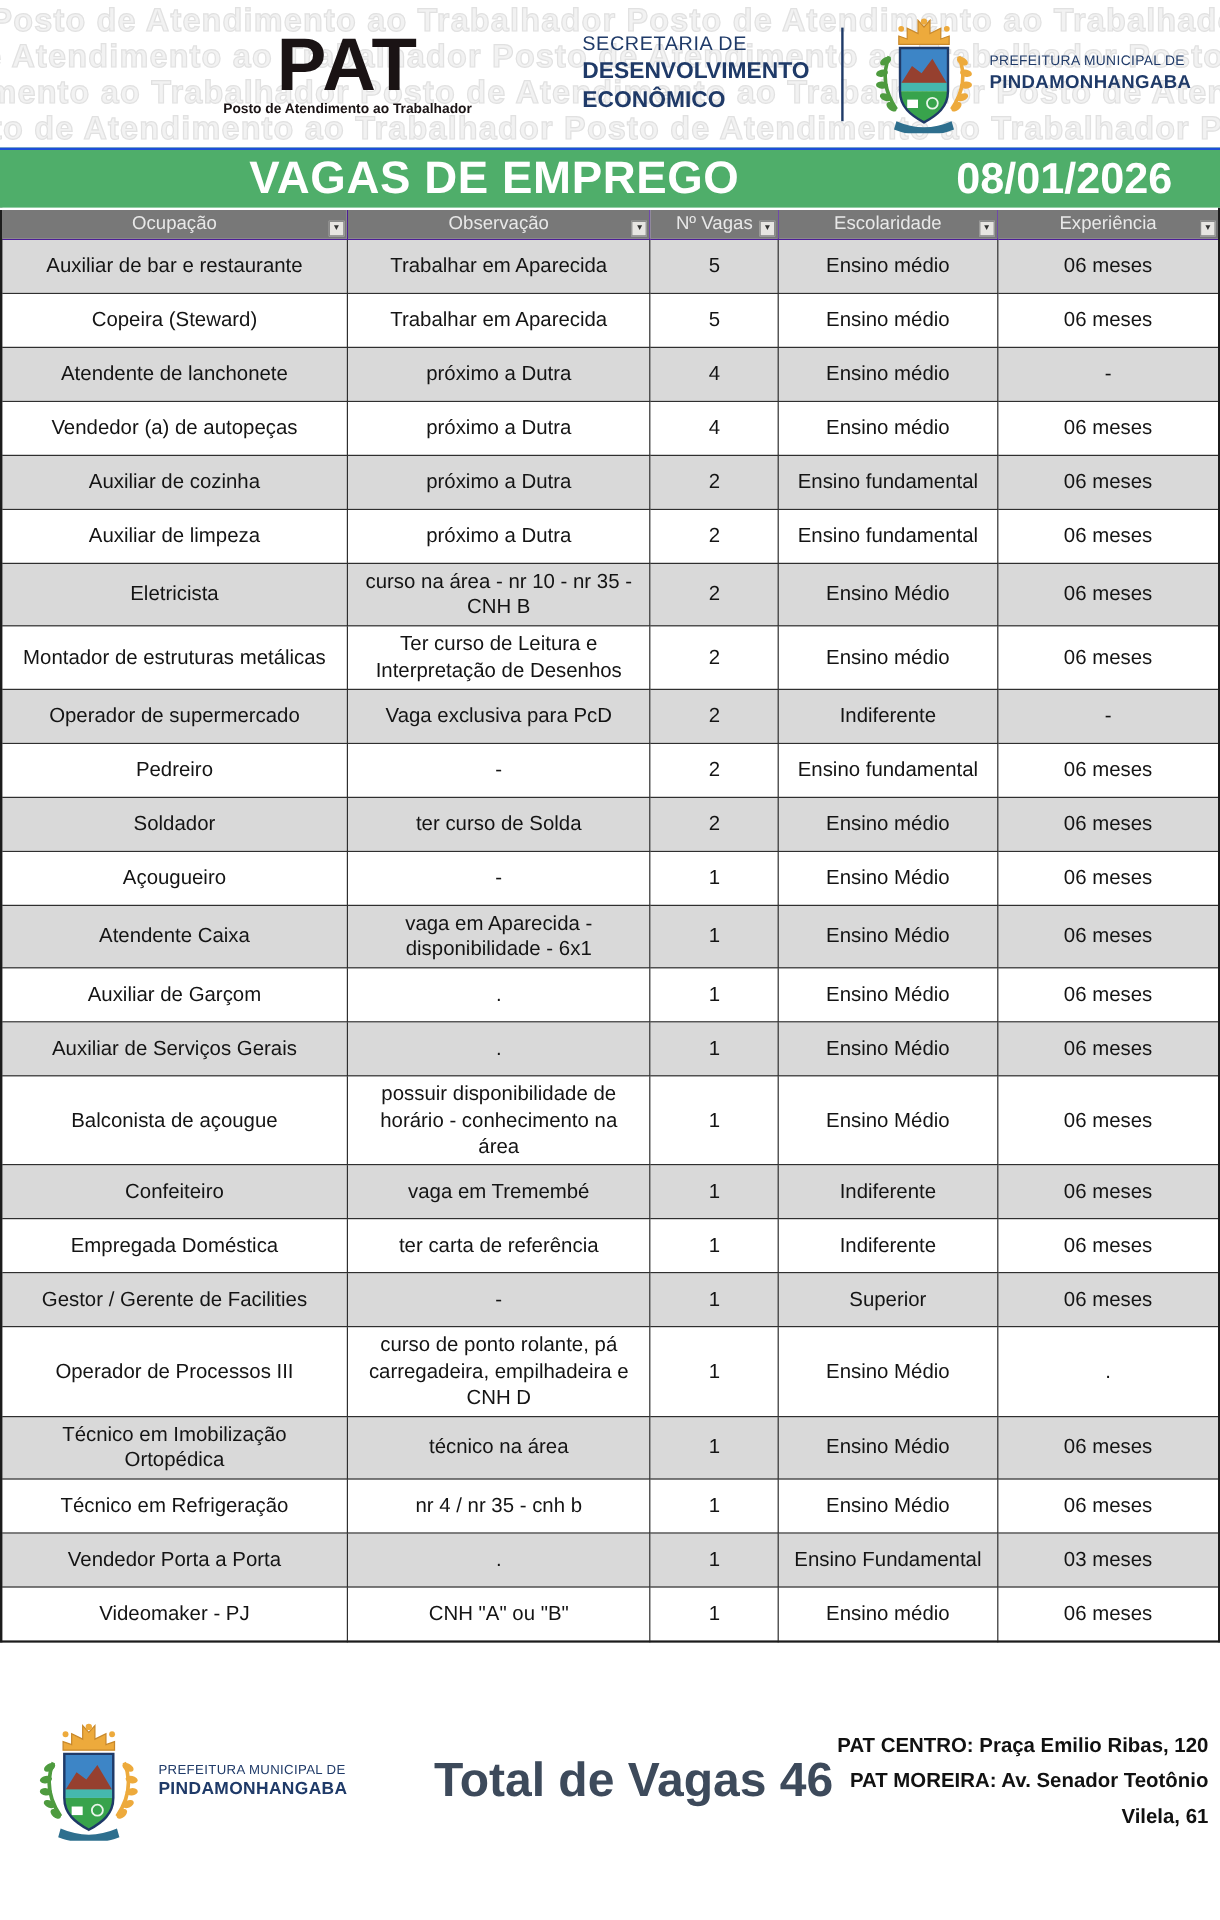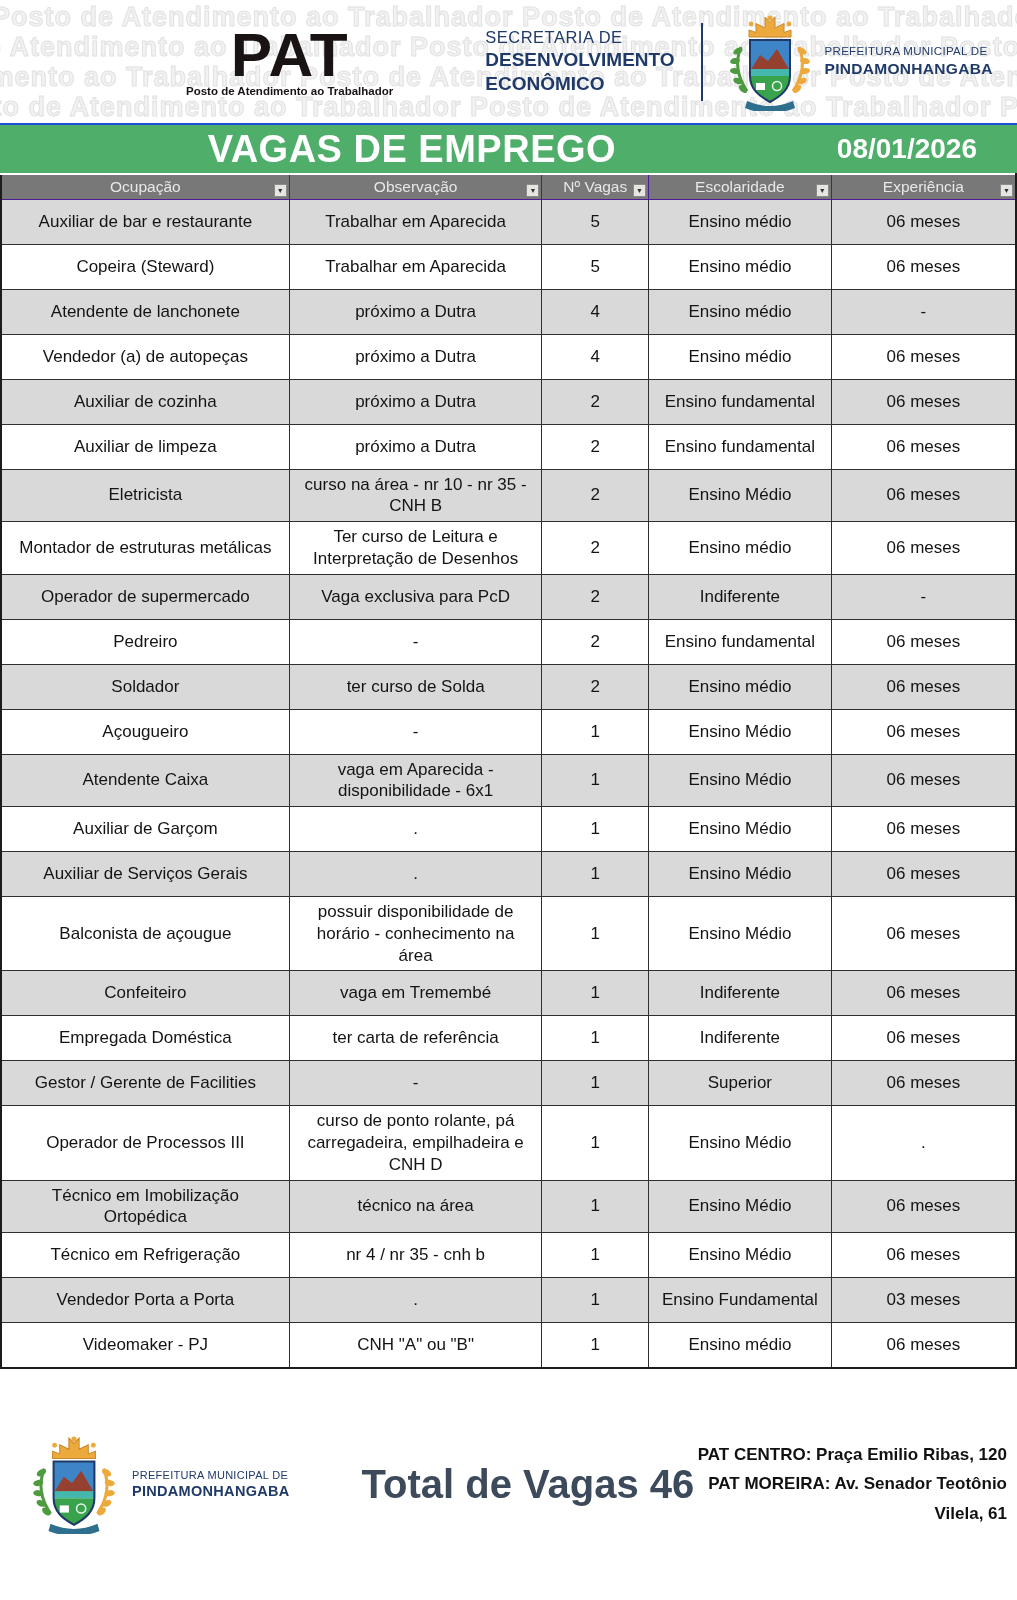--- a/index.html
+++ b/index.html
@@ -24,21 +24,21 @@
   .crest { flex:0 0 auto; }
   .prefeitura-block { margin-left:10px; color:var(--navy); line-height:1.3; }
   .pref-line1 { font-size:11.5px; letter-spacing:.3px; }
   .pref-line2 { font-size:15.5px; font-weight:800; letter-spacing:.3px; }
 
   
   .banner { position:relative; height:50px; background:var(--green); border-top:2px solid #1d4ed8; }
   .banner-title { position:absolute; left:0; width:81%; top:50%; transform:translateY(-50%);
                   text-align:center; color:#fff; font-size:38px; font-weight:800; letter-spacing:.5px; }
   .banner-date { position:absolute; right:40px; top:50%; transform:translateY(-50%);
-                 color:#fff; font-size:28px; font-weight:800; }
+                 color:#fff; font-size:36px; font-weight:800; }
 
   
   table { width:100%; border-collapse:collapse; table-layout:fixed; border:2px solid #1c1c1c; border-top:2px solid #fff; }
   col.c1{width:28.4%} col.c2{width:24.9%} col.c3{width:10.5%} col.c4{width:18%} col.c5{width:18.2%}
   th { background:var(--headbg); color:#e8e8e8; font-size:15.5px; font-weight:400;
        height:25px; border:1px solid #4c1d95; position:relative;margin-top:20px; }
   td { border:1px solid #2f2f2f; text-align:center; vertical-align:middle;
        font-size:17px; color:#141414; height:45px; padding:4px 10px; line-height:1.28; }
   tbody tr:nth-child(odd) td { background:var(--rowalt); }
   tbody tr:nth-child(even) td { background:#ffffff; }

